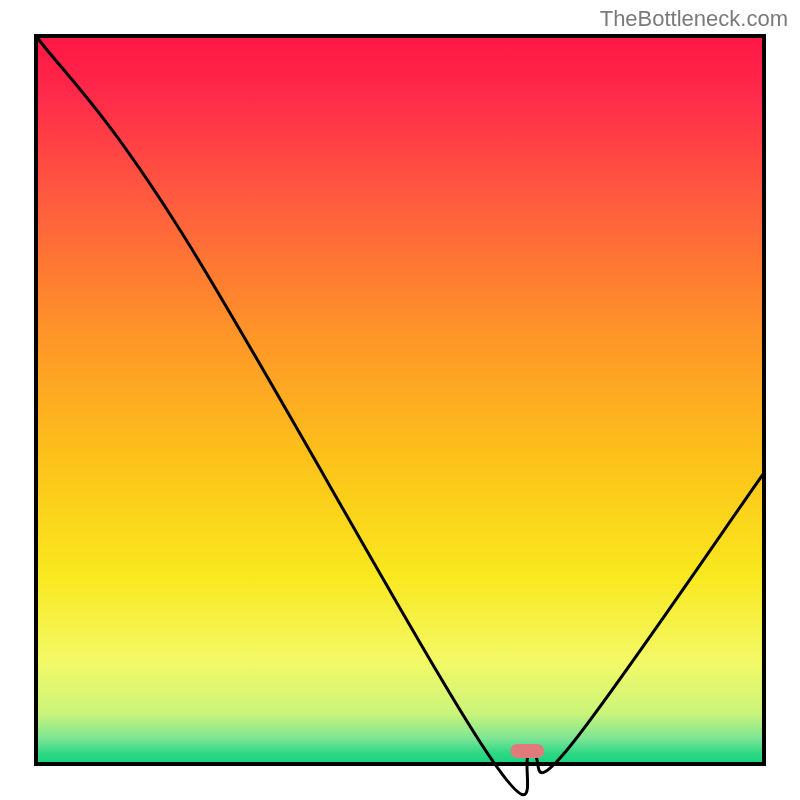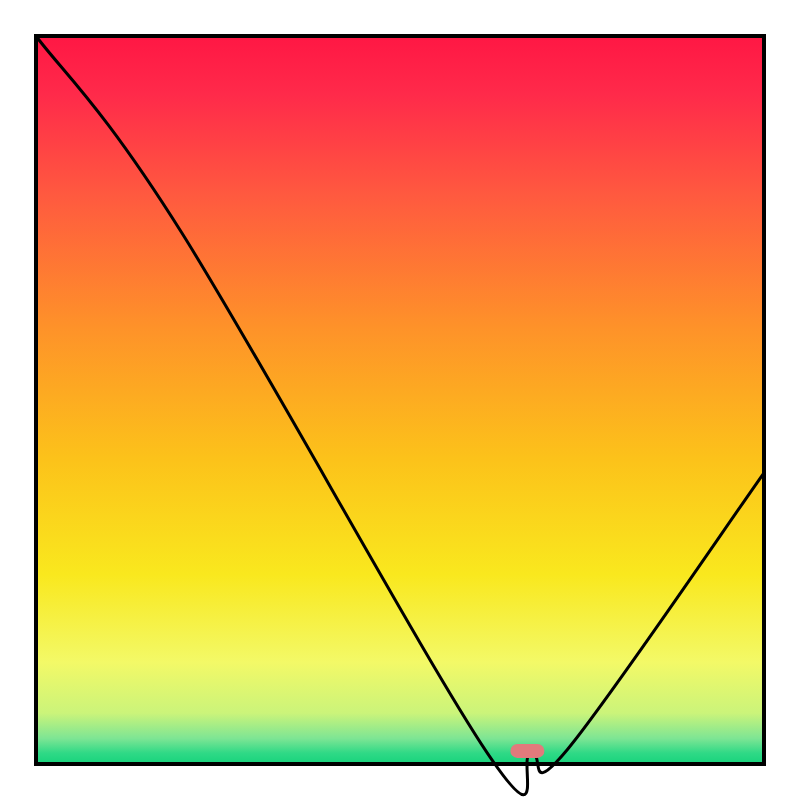--- a/index.html
+++ b/index.html
@@ -25,20 +25,21 @@
     z-index: 10;
   }
   svg {
     display: block;
   }
 </style>
 </head>
 <body>
 
 <div class="container">
+  <div class="watermark">TheBottleneck.com</div>
   <svg id="chart-svg" width="800" height="800" viewBox="0 0 800 800">
     <defs>
       <linearGradient id="bg-grad" x1="0" y1="0" x2="0" y2="1">
           <stop offset="0%" stop-color="#ff1744"></stop>
           <stop offset="8%" stop-color="#ff2a4a"></stop>
           <stop offset="22%" stop-color="#ff5a3f"></stop>
           <stop offset="40%" stop-color="#fe9229"></stop>
           <stop offset="57.99999999999999%" stop-color="#fcc21a"></stop>
           <stop offset="74%" stop-color="#f9e81e"></stop>
           <stop offset="86%" stop-color="#f3f967"></stop>

